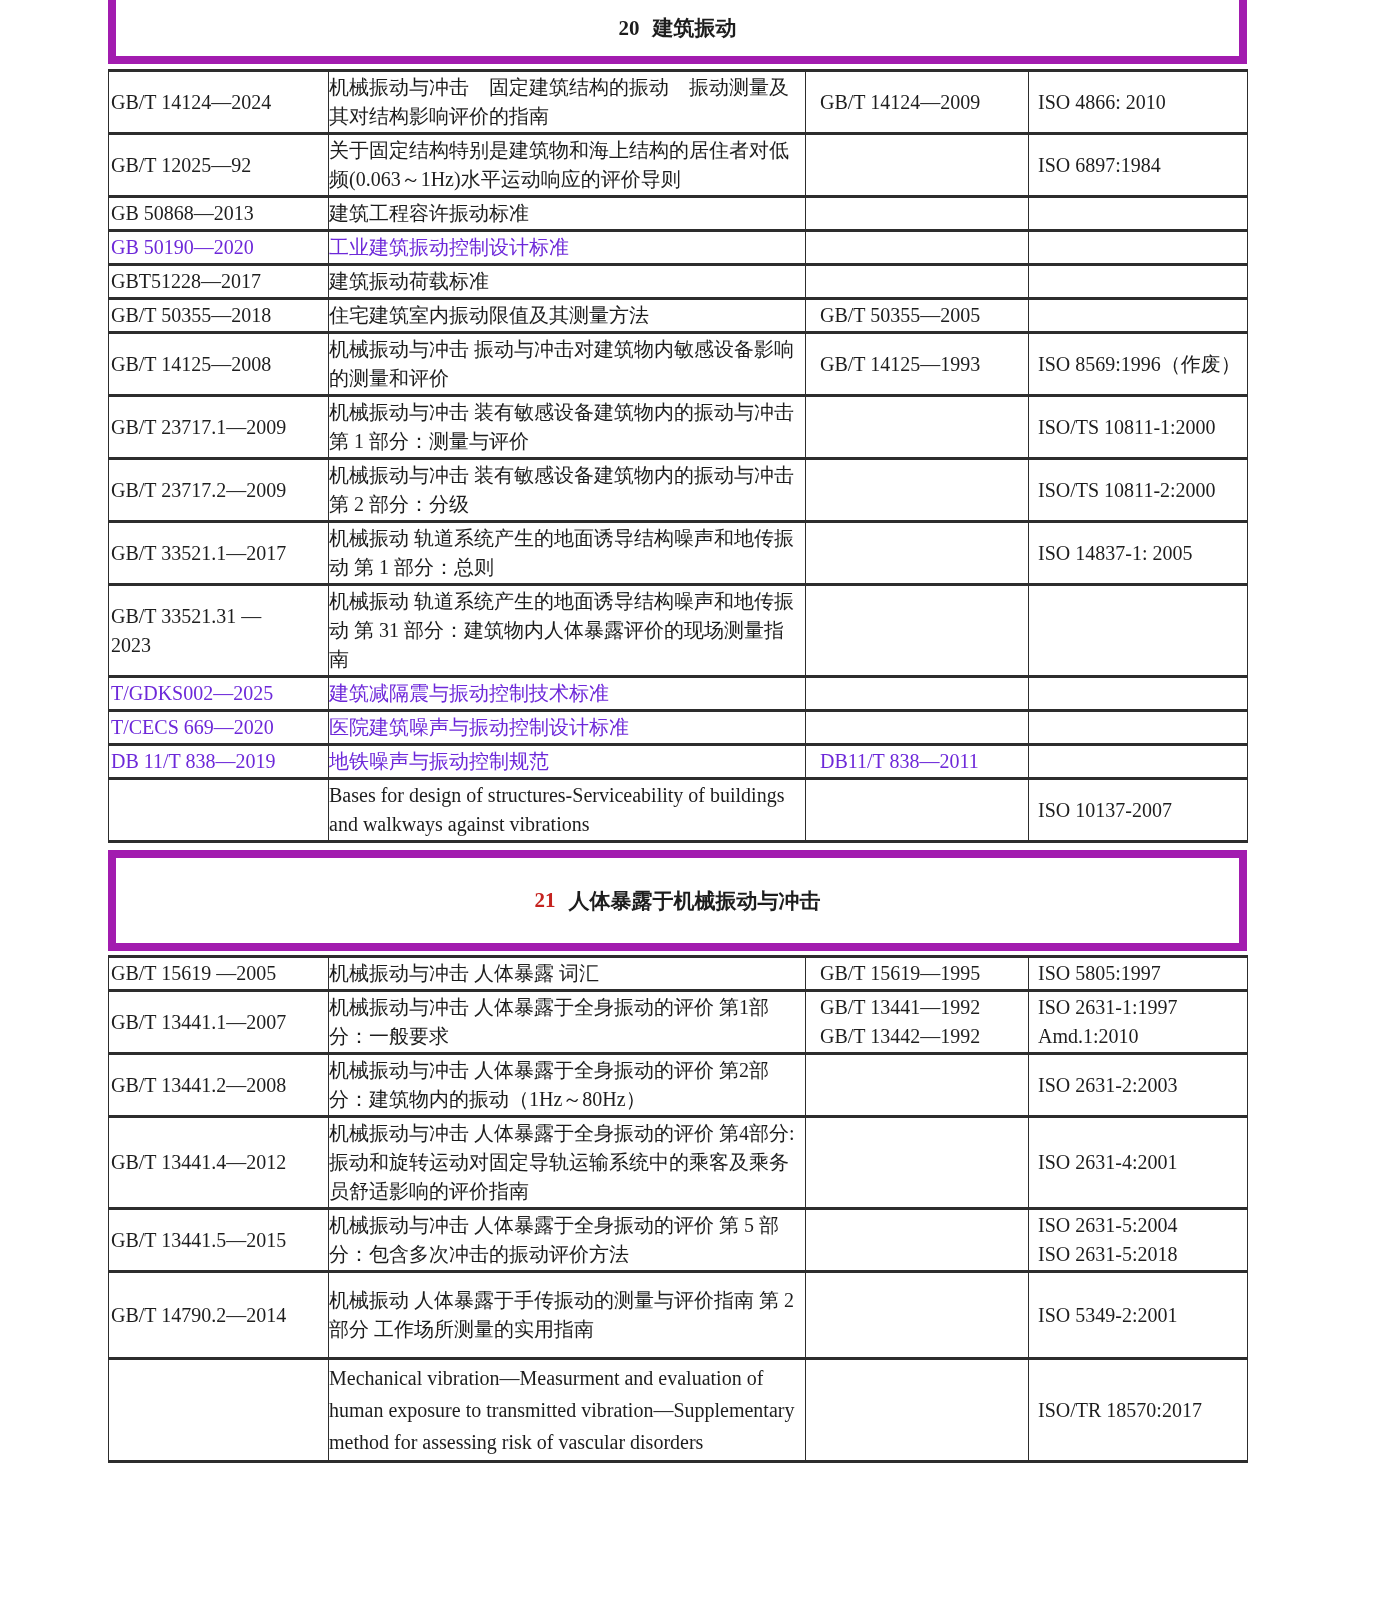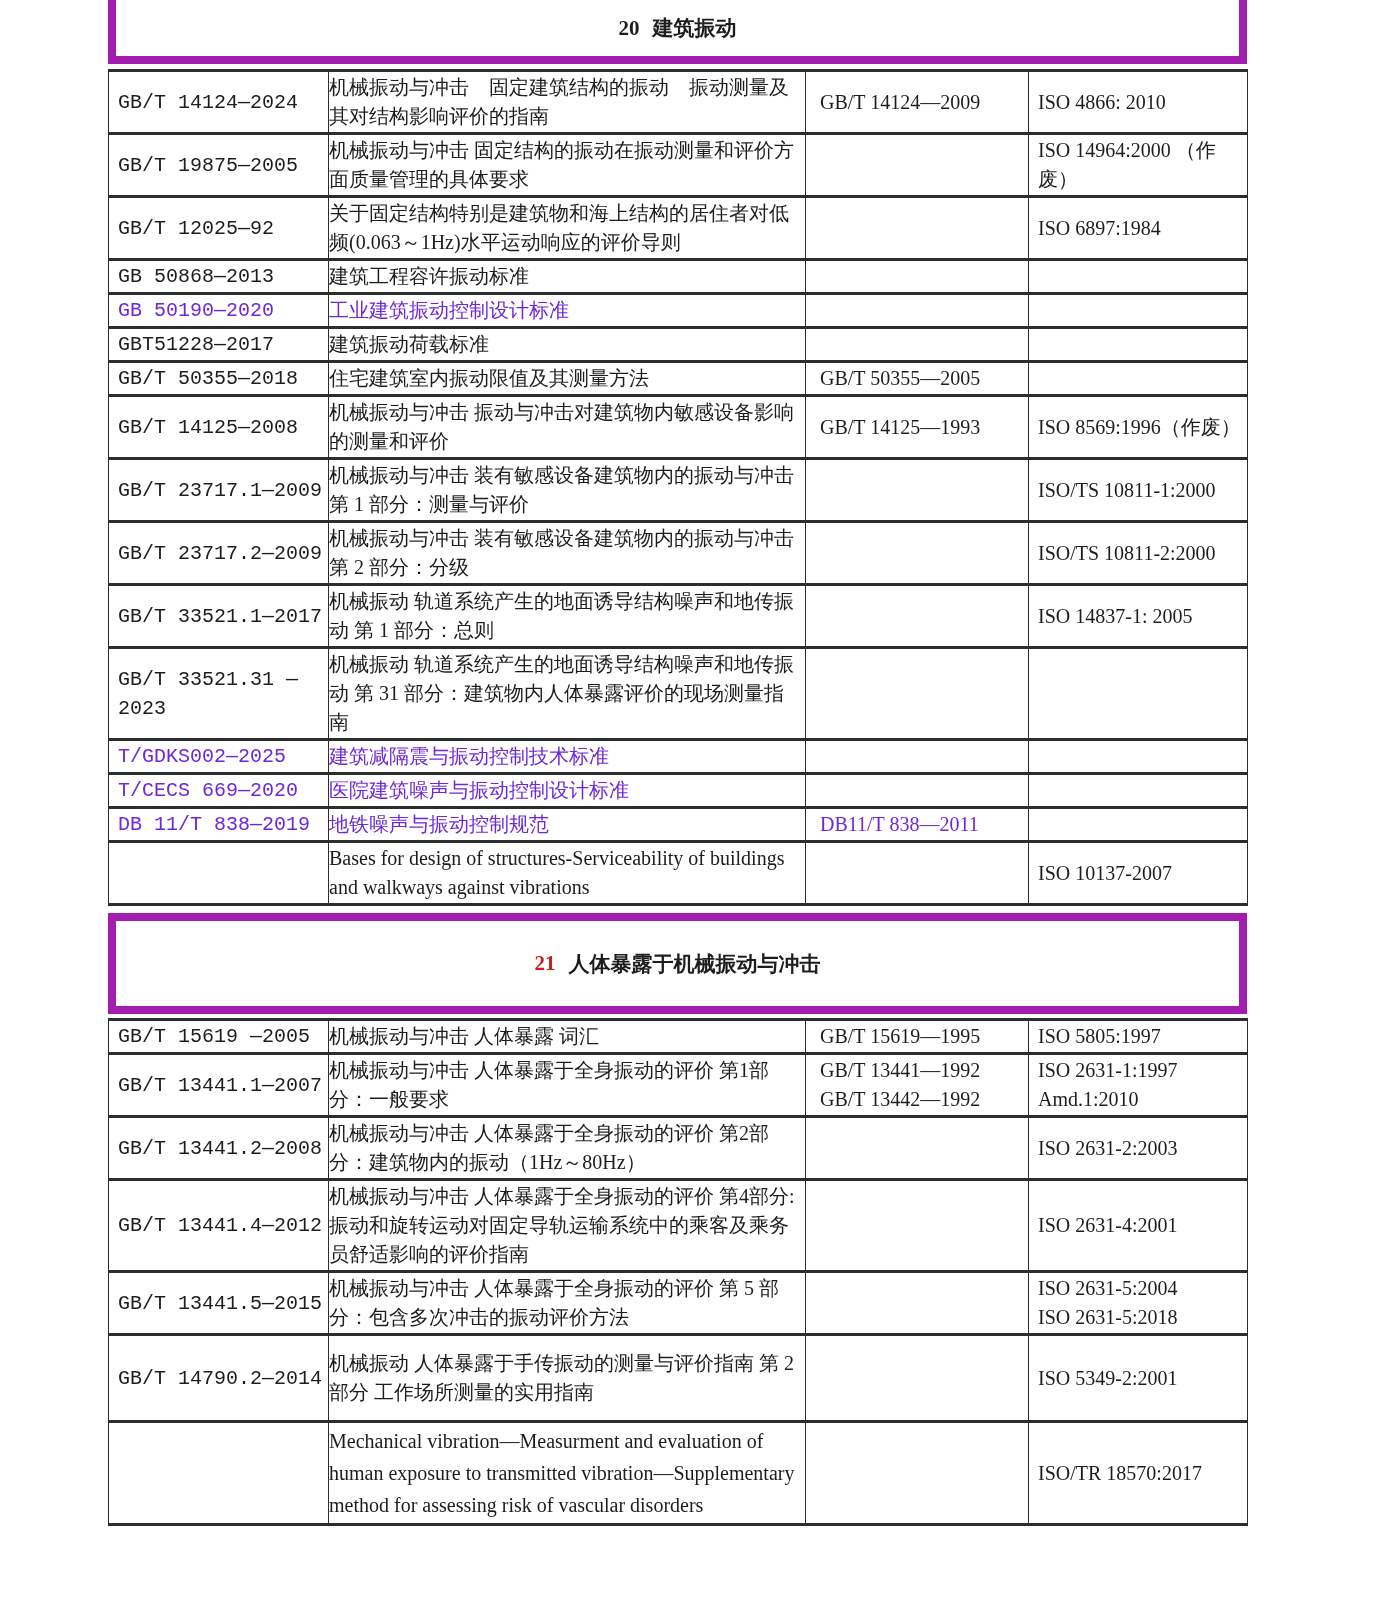--- a/index.html
+++ b/index.html
@@ -22,21 +22,21 @@
 
   table.std { border-collapse:collapse; table-layout:fixed; width:1139px; background:#fff; }
   td {
     border:1.5px solid #2d2d2d;
     border-top-width:3px; border-bottom-width:3px;
     vertical-align:middle;
     font-size:20px; line-height:29px;
     padding:1px 5px 1px 9px;
     overflow:hidden;
   }
-  td.c1 { padding-left:9px;font-family:Liberation Mono, monospace; }
+  td.c1 { padding-left:2px; }
   td.c2 { padding-left:0; }
   td.c3 { padding-left:14px; }
   td.c4 { }
   tr.red td { color:#6d28d9; }
   tr.pad td { padding-top:13px; padding-bottom:13px; }
   tr.loose td.c2 { line-height:32px; padding-top:2px; padding-bottom:2px; }
 </style>
 </head>
 <body>
 
@@ -64,32 +64,20 @@
             </td>
             <td class="c3">
               <div>GB/T 14124—2009</div>
             </td>
             <td class="c4">
               <div>ISO 4866: 2010</div>
             </td>
           </tr>
           <tr>
             <td class="c1">
-              <div>GB/T 19875—2005</div>
-            </td>
-            <td class="c2">
-              <div>机械振动与冲击 固定结构的振动在振动测量和评价方面质量管理的具体要求</div>
-            </td>
-            <td class="c3"></td>
-            <td class="c4">
-              <div>ISO 14964:2000 （作废）</div>
-            </td>
-          </tr>
-          <tr>
-            <td class="c1">
               <div>GB/T 12025—92</div>
             </td>
             <td class="c2">
               <div>关于固定结构特别是建筑物和海上结构的居住者对低频(0.063～1Hz)水平运动响应的评价导则</div>
             </td>
             <td class="c3"></td>
             <td class="c4">
               <div>ISO 6897:1984</div>
             </td>
           </tr>

